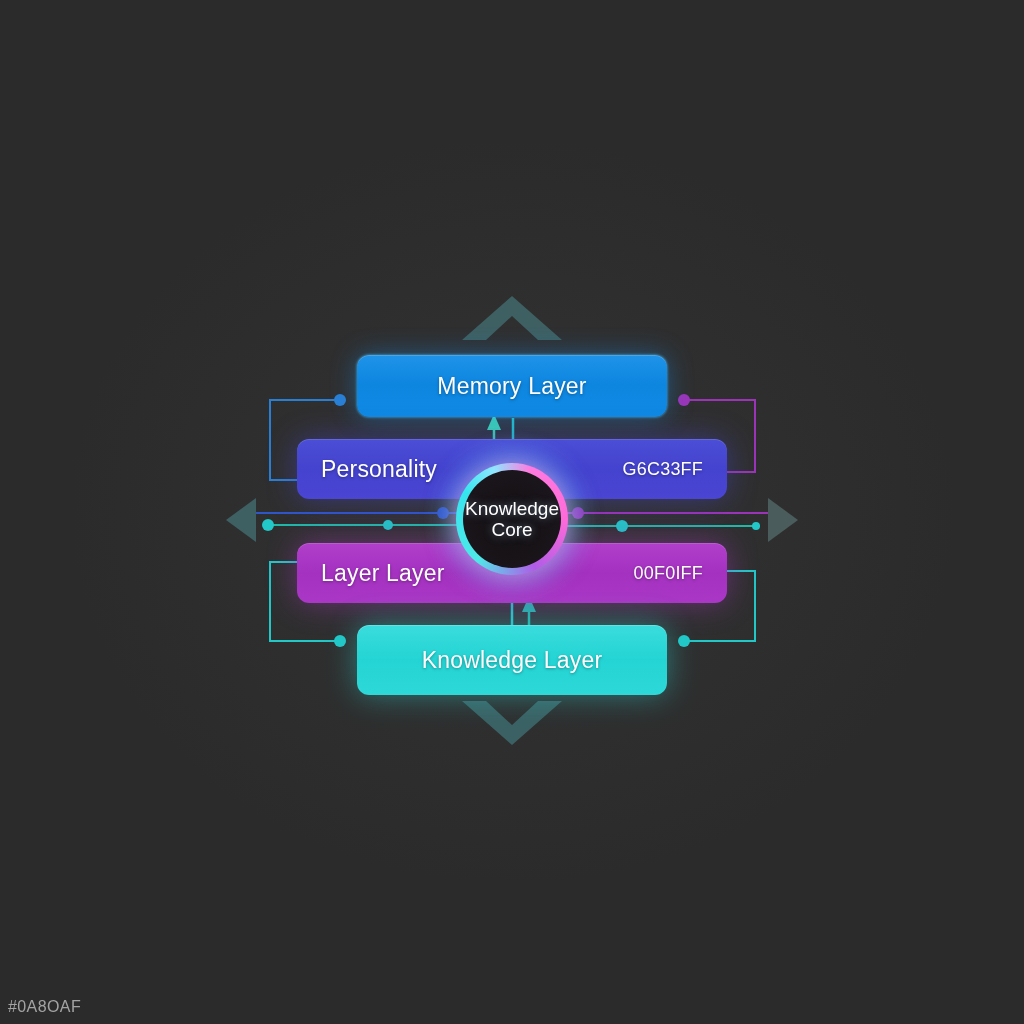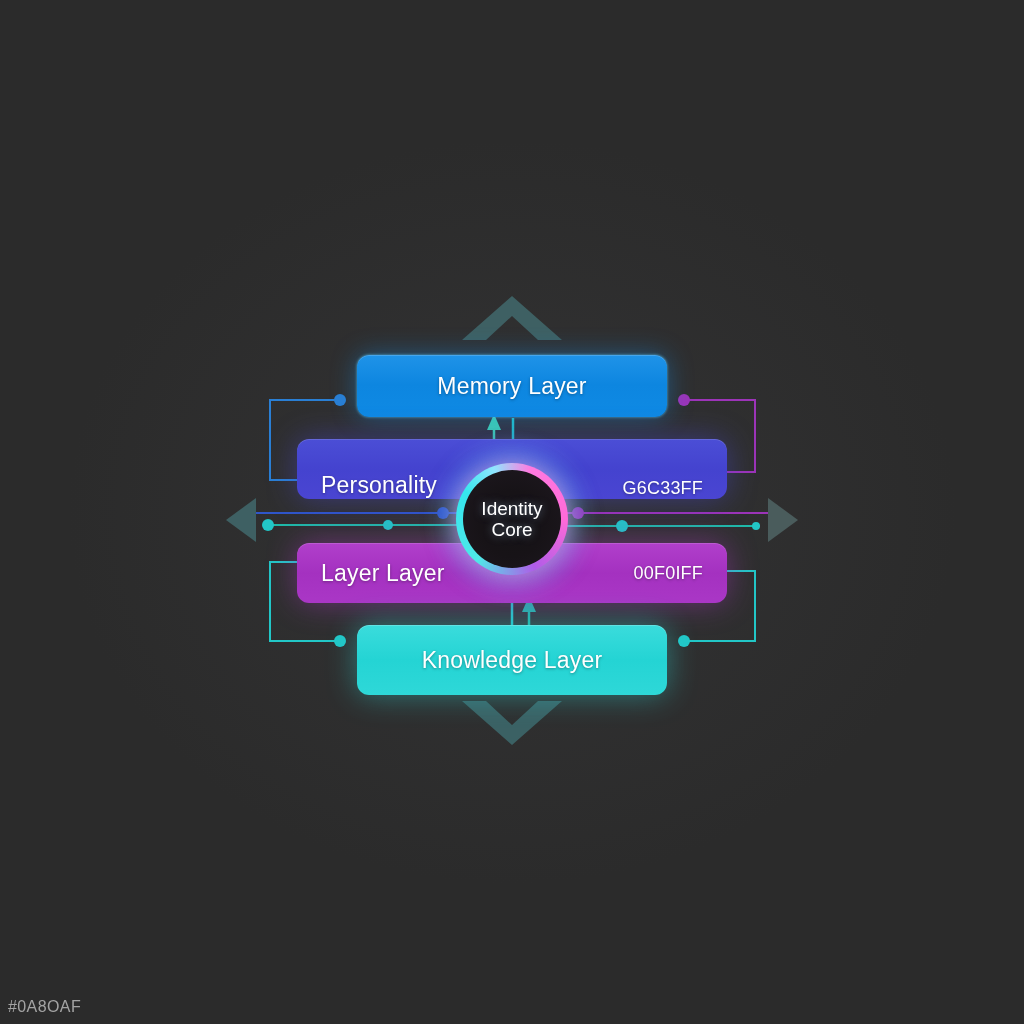--- a/index.html
+++ b/index.html
@@ -60,21 +60,20 @@
   }
 
   
   #box-personality {
     left: 297px; top: 439px; width: 430px; height: 60px;
     background: linear-gradient(180deg, #4b4ed6 0%, #4443cf 50%, #4a45d2 100%);
     box-shadow: 0 0 30px rgba(74,72,214,0.45),
                 inset 0 1px 0 rgba(255,255,255,0.14);
     justify-content: space-between;
     padding: 0 24px;
-    align-items: flex-end;
   }
 
   
   #box-layer {
     left: 297px; top: 543px; width: 430px; height: 60px;
     background: linear-gradient(180deg, #b13fcb 0%, #a431c0 50%, #aa37c6 100%);
     box-shadow: 0 0 30px rgba(175,55,200,0.45),
                 inset 0 1px 0 rgba(255,255,255,0.14);
     justify-content: space-between;
     padding: 0 24px;
@@ -242,20 +241,20 @@
   </div>
 
   <div class="box" id="box-knowledge">
     <span class="bar-label">Knowledge Layer</span>
   </div>
 
   <div id="core-wrap">
     <div id="core-halo"></div>
     <div id="core-ring"></div>
     <div id="core-inner">
-      <span>Identity</span>
+      <span>Knowledge</span>
       <span>Core</span>
     </div>
   </div>
 
   <div id="watermark">#0A8OAF</div>
 
 </div>
 
 </body></html>

